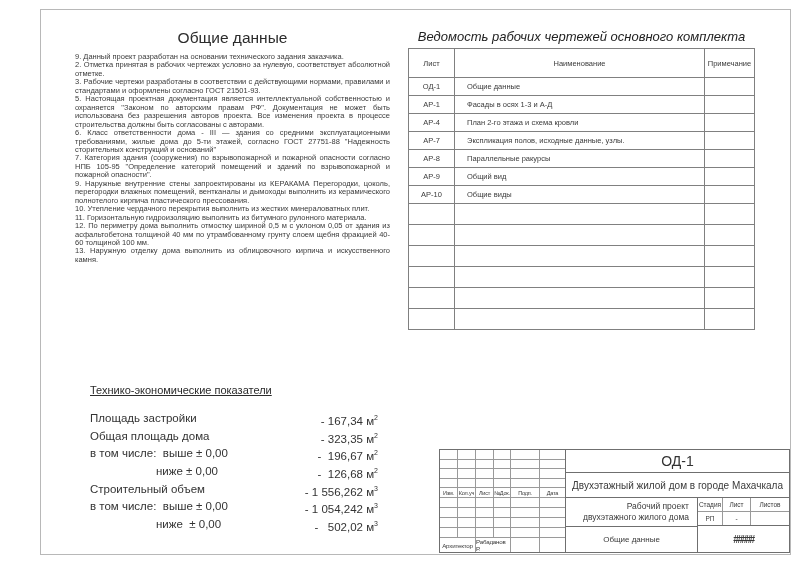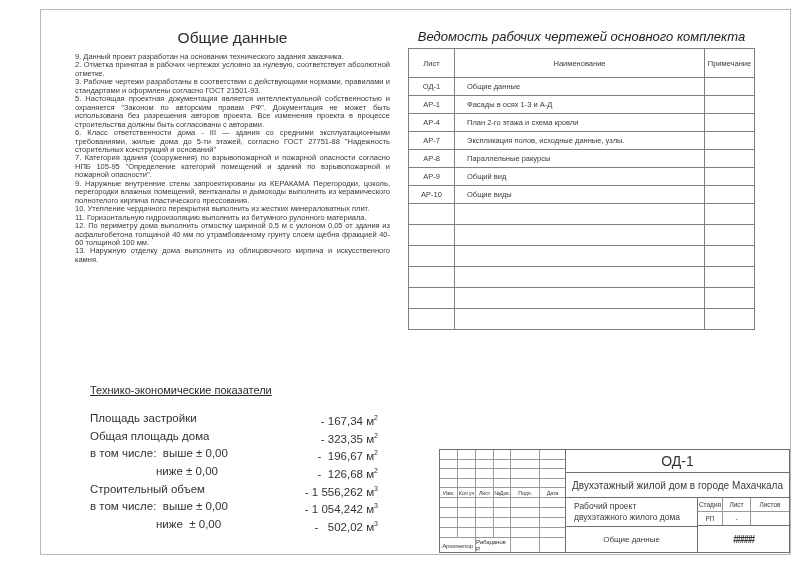--- a/index.html
+++ b/index.html
@@ -54,21 +54,21 @@
   .sr.sig .sc:nth-child(1){width:36px;}
   .sr.sig .sc:nth-child(2){width:35px;}
   .sr.sig .sc:nth-child(3){width:29px;}
   .sr.sig .sc:nth-child(4){flex:1;border-right:none;}
 
   .stamp-right{flex:1;display:flex;flex-direction:column;}
   .st-code{height:23px;border-bottom:1px solid #6f6f6f;font-size:14px;line-height:22px;text-align:center;color:#333;}
   .st-object{height:25px;border-bottom:1px solid #6f6f6f;font-size:10px;display:flex;align-items:center;justify-content:center;}
   .st-bottom{flex:1;display:flex;}
   .st-doc-col{width:132px;border-right:1px solid #6f6f6f;display:flex;flex-direction:column;}
-  .st-doc{height:29px;border-bottom:1px solid #6f6f6f;font-size:8.5px;line-height:1.3;display:flex;align-items:center;justify-content:center;text-align:left;padding:0 8px;}
+  .st-doc{height:29px;border-bottom:1px solid #6f6f6f;font-size:8.5px;line-height:1.3;display:flex;align-items:center;justify-content:center;text-align:right;padding:0 8px;}
   .st-section{flex:1;display:flex;align-items:center;justify-content:center;font-size:8px;}
   .st-meta{flex:1;display:flex;flex-direction:column;}
   .st-meta-row{display:flex;height:14px;border-bottom:1px solid #9a9a9a;}
   .st-meta-row.vals{border-bottom:1px solid #6f6f6f;}
   .st-meta-row>div{display:flex;align-items:center;justify-content:center;font-size:6.5px;border-right:1px solid #9a9a9a;}
   .st-meta-row>div:nth-child(1){width:25px;}
   .st-meta-row>div:nth-child(2){width:28px;}
   .st-meta-row>div:nth-child(3){flex:1;border-right:none;}
   .st-hash{flex:1;display:flex;align-items:center;justify-content:center;font-size:10px;font-weight:700;letter-spacing:-1.5px;}
 </style>

